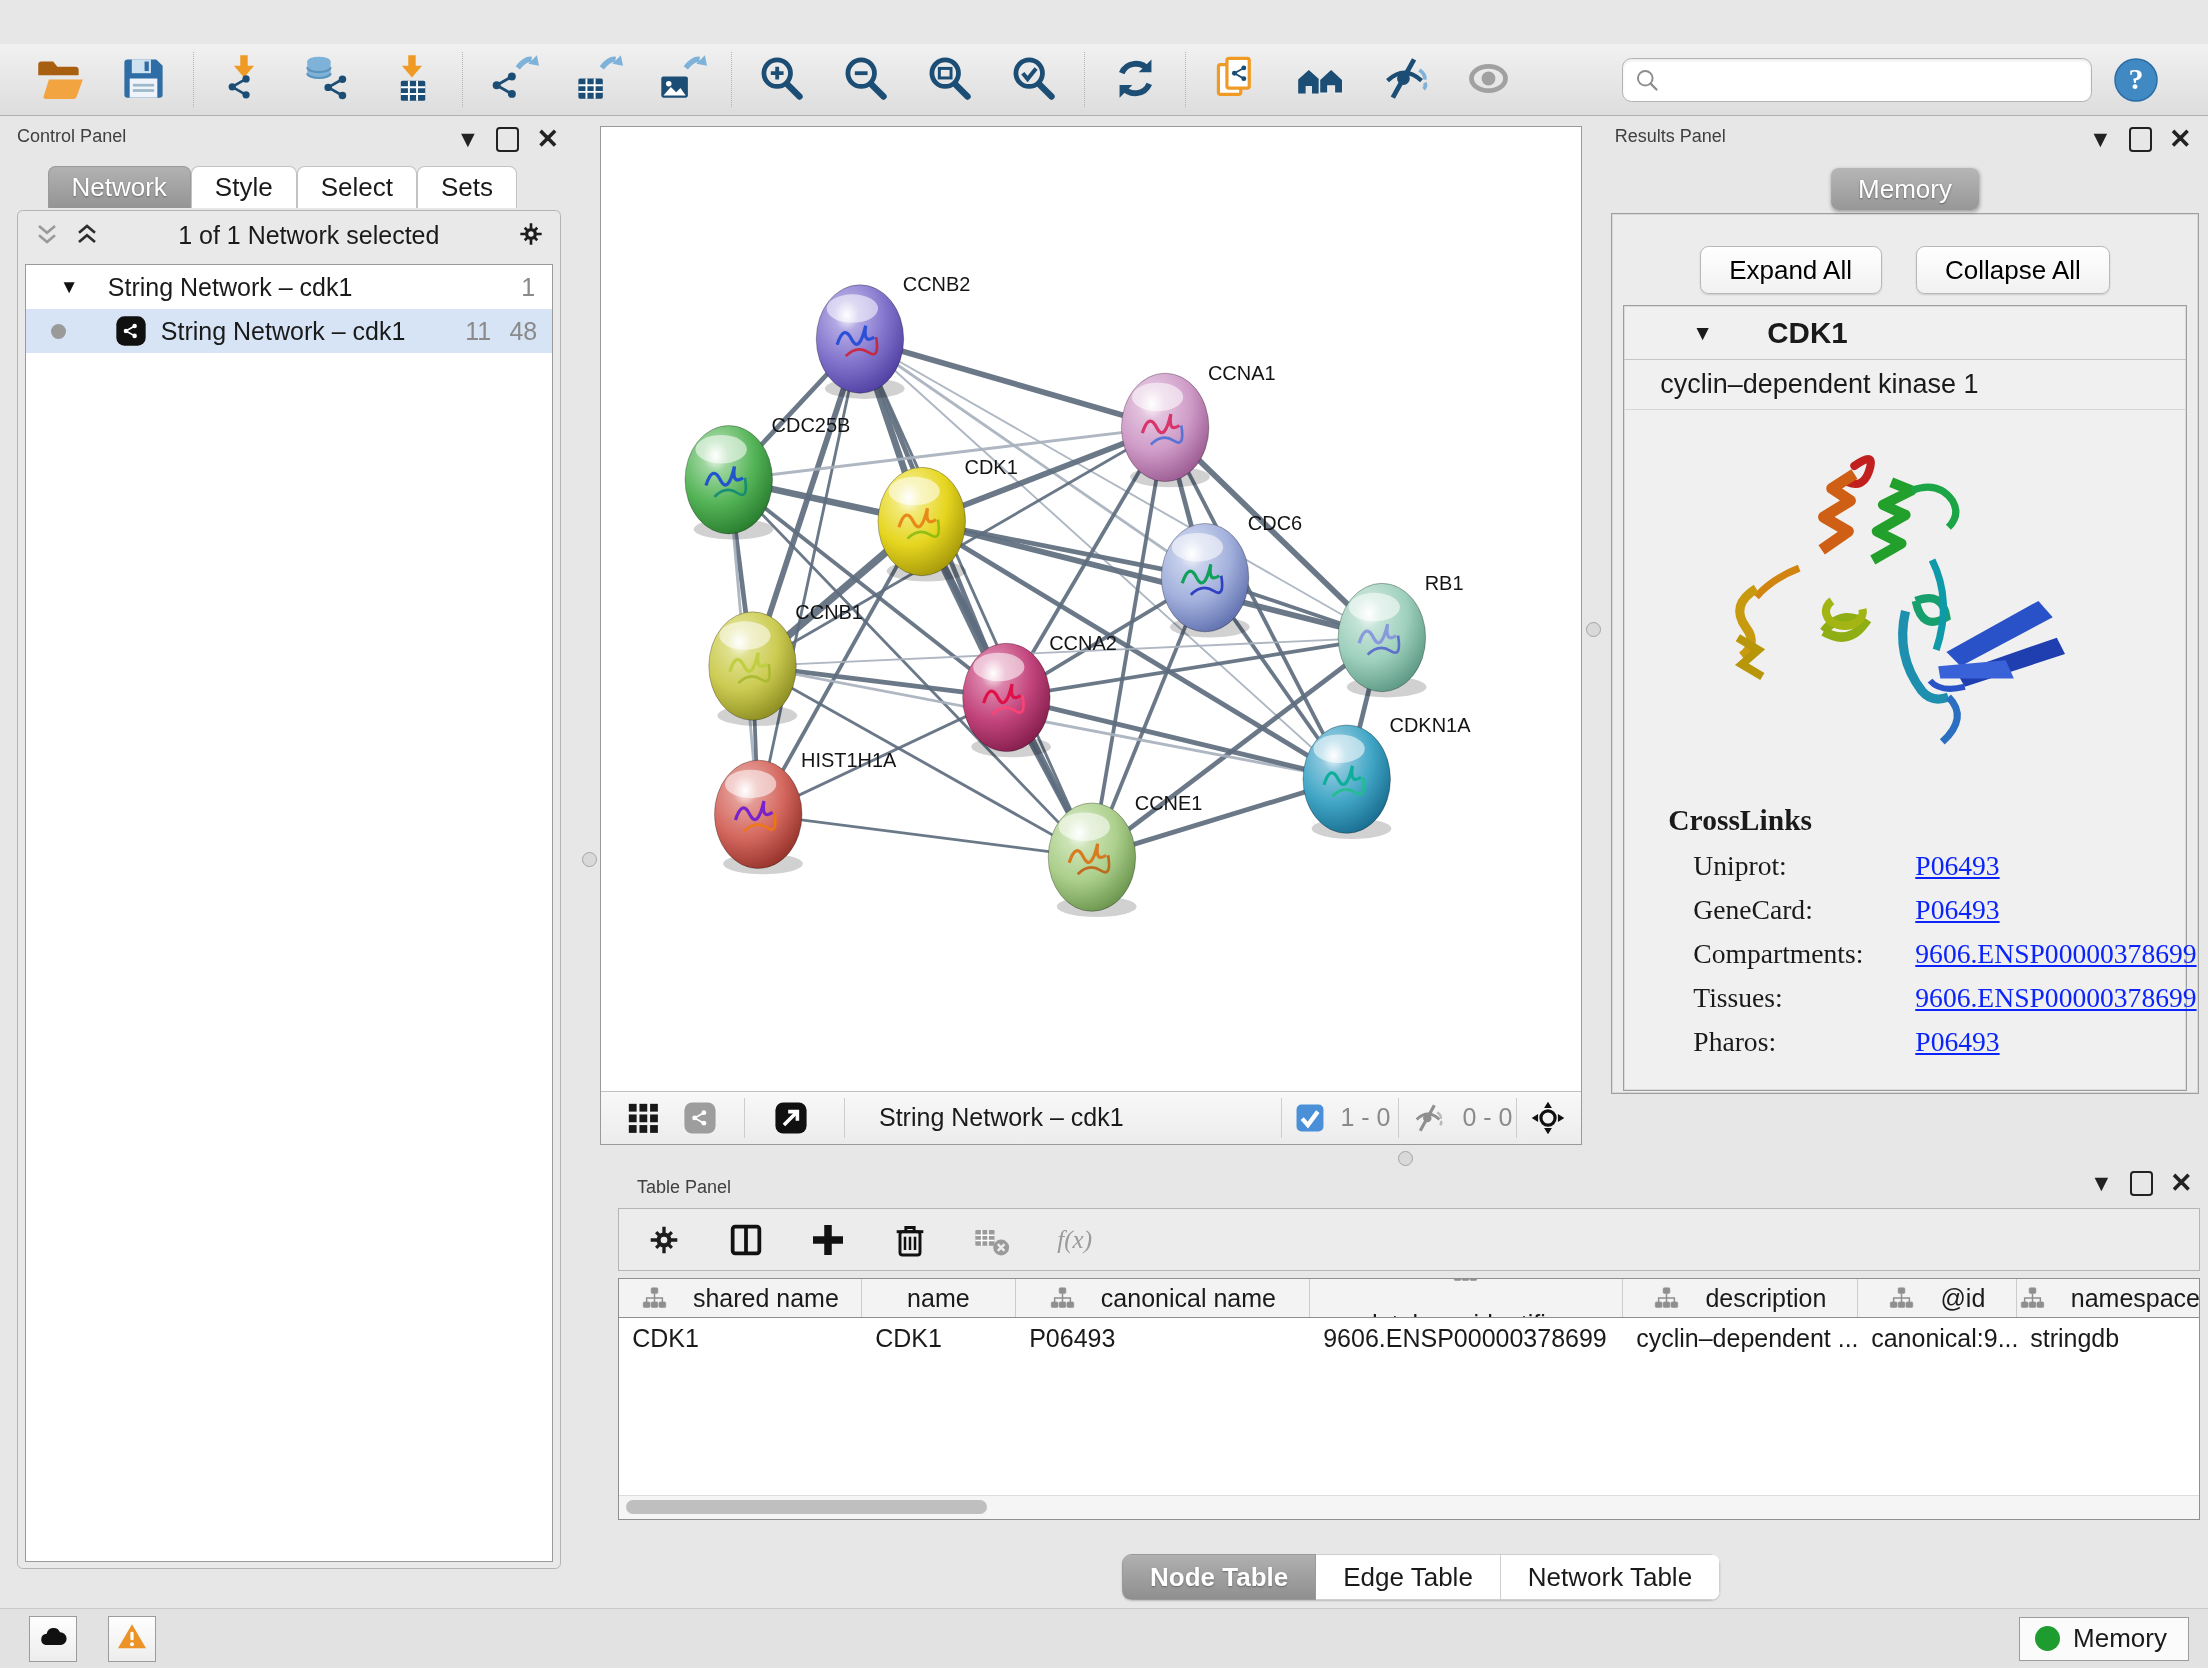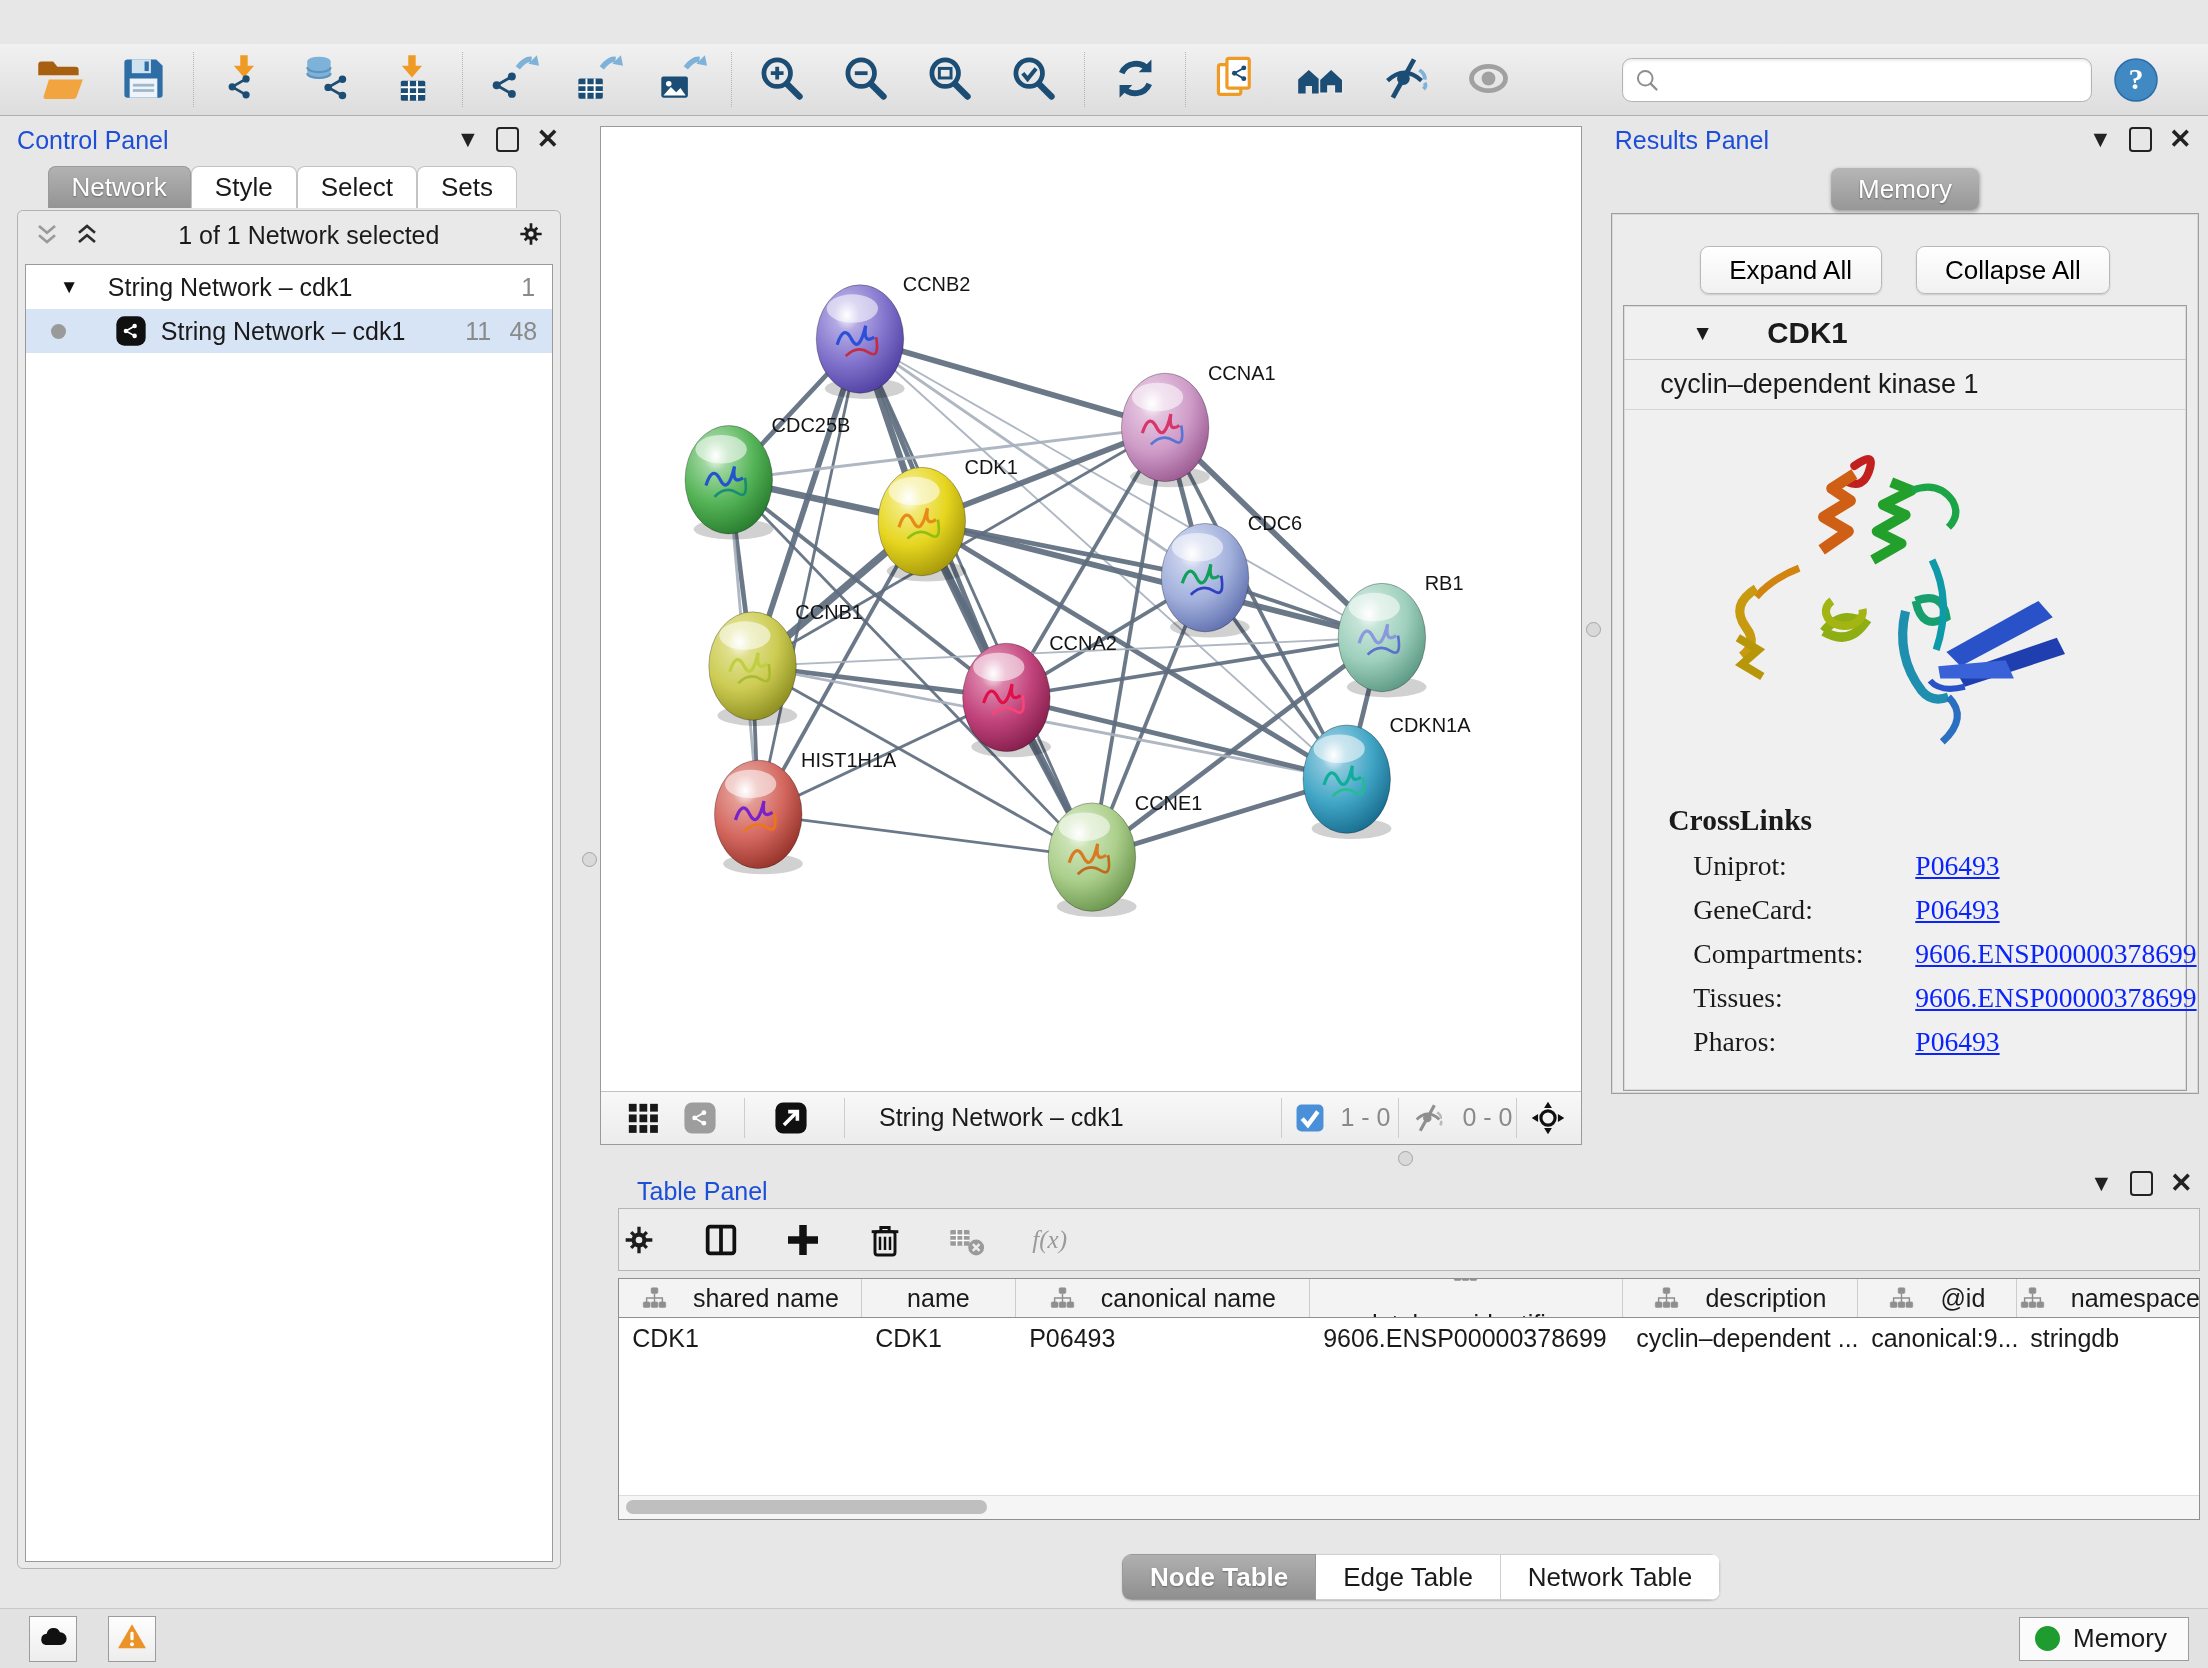--- a/index.html
+++ b/index.html
@@ -20,21 +20,21 @@
   .tbtn.disabled{opacity:.9;}
   .tsep{width:1px;height:55px;border-left:1.9px dotted #b4b4b4;margin:0 7.6px;flex:0 0 auto;}
   .searchbox{position:absolute;right:116px;top:14.3px;width:468px;height:42px;background:#fff;
     border:1px solid #b3b3b3;border-radius:9.5px;box-shadow:inset 0 1.9px 2.9px rgba(0,0,0,.08);}
   .searchbox svg{position:absolute;left:11.4px;top:7.6px;width:27px;height:27px;}
   .searchbox input{position:absolute;left:46px;top:1.9px;width:409px;height:34px;border:none;outline:none;
     font-size:25px;font-family:"Liberation Sans",sans-serif;background:transparent;}
   .helpbtn{position:absolute;right:48px;top:12.4px;width:48px;height:48px;}
   .helpbtn svg{width:48px;height:48px;}
   
-  .panel-title{font-size:25px;color:#1d4ed8;}
+  .panel-title{font-size:18px;color:#404040;}
   .win-icons{position:absolute;right:9.5px;top:3.8px;display:flex;align-items:center;gap:17px;}
   .wi{font-size:23px;color:#222;line-height:1;}
   .wi-float{width:19px;height:21px;border:2.9px solid #222;border-radius:3.8px;}
   .wi-close{font-weight:bold;font-size:27px;}
   .tab{display:inline-block;padding:4.8px 23px;font-size:26px;background:#fff;border:1px solid #c3c3c3;
        border-bottom:none;border-radius:7.6px 7.6px 0 0;color:#1a1a1a;}
   .tab.active{background:linear-gradient(#b2b2b2,#949494);color:#fff;text-shadow:0 1px 1.9px rgba(0,0,0,.35);
        border-color:#9a9a9a;}
   
   .control-panel{position:absolute;left:9.5px;top:122px;width:559px;height:1455px;}
@@ -83,21 +83,21 @@
     padding-left:36px;font-size:27px;}
   .structure{display:block;margin:25px auto 0 auto;}
   .crosslinks{margin-top:27px;padding-left:44px;font-family:"Liberation Serif",serif;}
   .cl-title{font-size:29.5px;font-weight:bold;margin-bottom:13.3px;}
   .cl-row{position:relative;height:44px;font-size:27.6px;}
   .cl-label{position:absolute;left:25px;}
   .cl-value{position:absolute;left:247px;color:#0b24fb;text-decoration:underline;}
   
   .table-panel{position:absolute;left:616px;top:1166px;width:1586px;height:373px;}
   .tp-toolbar{position:absolute;left:1.9px;right:1.9px;top:42px;height:63px;border:1px solid #b5b5b5;
-    background:#ececec;display:flex;align-items:center;gap:42px;box-sizing:border-box;}
+    background:#ececec;display:flex;align-items:center;gap:42px;padding-left:25px;box-sizing:border-box;}
   .tp-toolbar .ticon svg{width:40px;height:40px;display:block;}
   .tp-table{position:absolute;left:1.9px;right:1.9px;top:112px;height:240px;border:1px solid #8f8f8f;
     background:#fff;overflow:hidden;}
   .thead{position:absolute;left:0;top:0;right:0;height:38px;background:#f3f3f3;border-bottom:1.9px solid #8f8f8f;
     display:flex;}
   .th{position:relative;display:flex;align-items:center;justify-content:center;gap:25px;
       font-size:25px;border-right:1px solid #cccccc;box-sizing:border-box;flex:0 0 auto;overflow:hidden;}
   .th svg{width:27px;height:27px;flex:0 0 auto;}
   .trow{position:absolute;left:0;top:40px;right:0;height:38px;display:flex;}
   .td{font-size:25px;padding-left:13.3px;box-sizing:border-box;flex:0 0 auto;overflow:hidden;white-space:nowrap;

